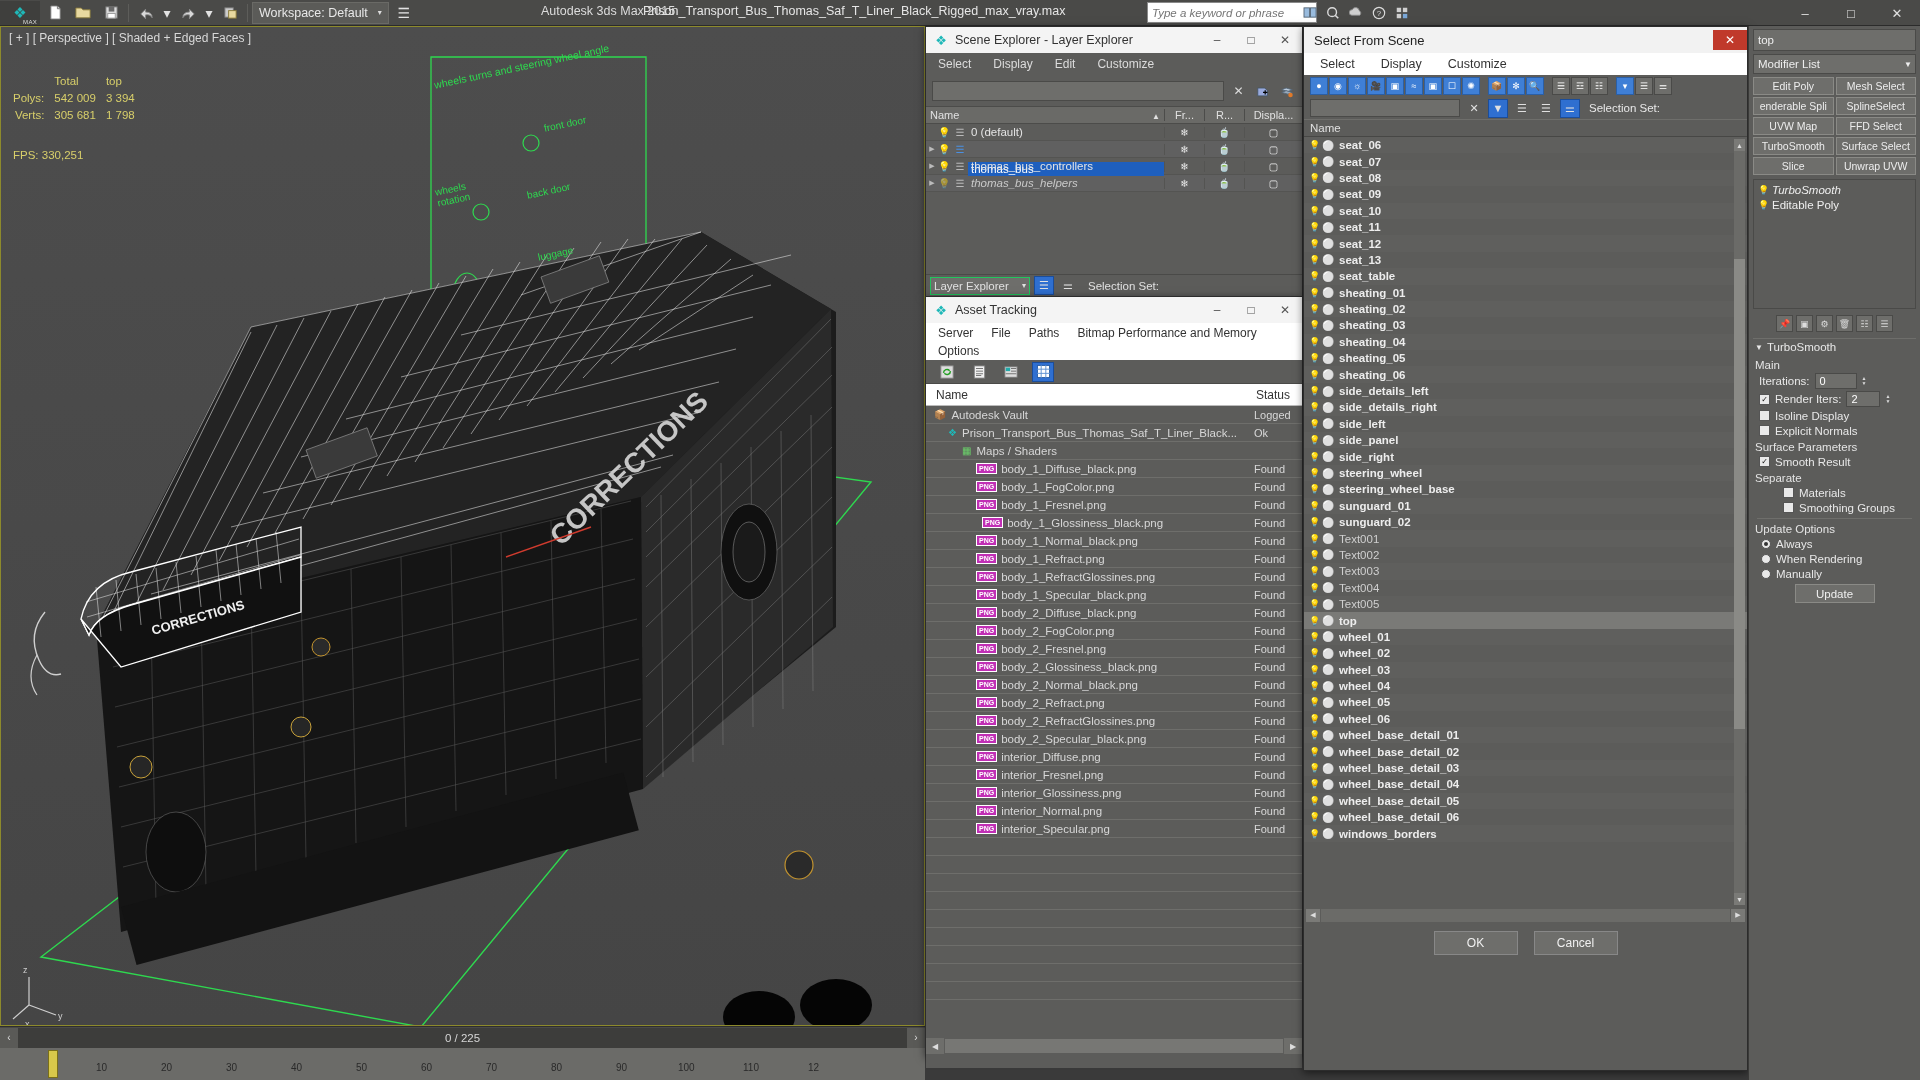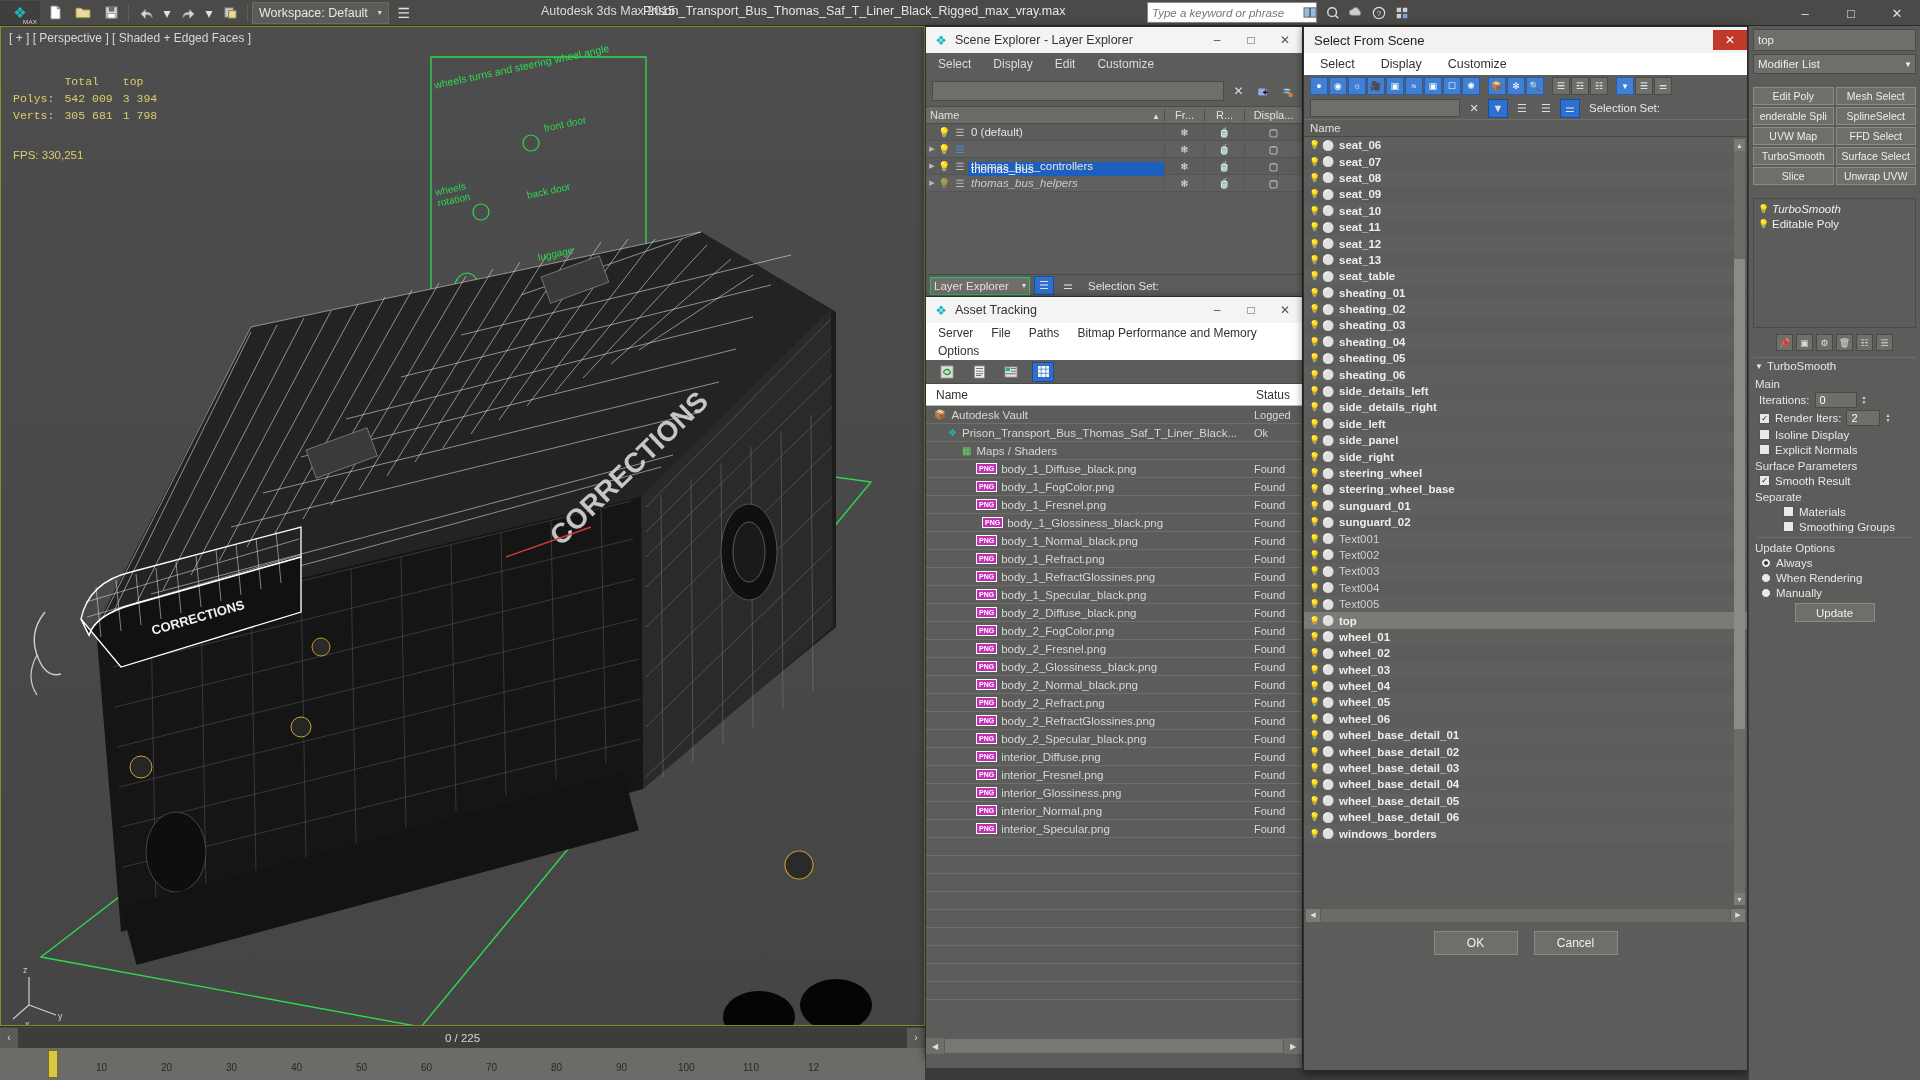--- a/index.html
+++ b/index.html
@@ -35,21 +35,21 @@
   .winctl div { width:46px; display:flex; align-items:center; justify-content:center;
     color:#e0e0e0; font-size:13px; }
 
   
   .viewport { position:absolute; left:0; top:26px; width:925px; height:1000px;
     background:#474747; border:1px solid #8d8a2c; overflow:hidden; }
   .vp-inner { position:absolute; inset:0; background:#4a4a4a; }
   .vplabel { position:absolute; left:8px; top:4px; font-size:12px; color:#d8d8d8; }
   .stats { position:absolute; left:12px; top:46px; font-size:11.5px; color:#d8cf6a;
     line-height:17px; }
-  .stats table { border-collapse:collapse;font-family:Liberation Mono, monospace; }
+  .stats table { border-collapse:collapse; }
   .stats td { padding:0 10px 0 0; font-size:11.5px; color:#d8cf6a; }
   .stats td.lbl { text-align:right; color:#d8cf6a; }
   .fps { position:absolute; left:12px; top:122px; font-size:11.5px; color:#d8cf6a; }
 
   
   .annot { position:absolute; color:#2ed94f; font-size:10px; }
 
   
   .trackbar { position:absolute; left:0; top:1026px; width:925px; height:22px;
     background:#4a4a48; display:flex; align-items:center; border-top:1px solid #2e2e2e;}
@@ -176,21 +176,21 @@
     color:#f0f0f0; font-size:12px; font-family:"Liberation Sans",sans-serif; }
 
   
   #cmdPanel { position:absolute; left:1748px; top:26px; width:172px; height:1054px;
     background:#5c5c5a; border-left:1px solid #3a3a38; }
   .cp-topfield { height:22px; margin:3px 4px; background:#6e6e6b; border:1px solid #4a4a48;
     display:flex; align-items:center; padding-left:4px; font-size:11.5px; color:#eee;}
   .cp-modlist { height:20px; margin:2px 4px; background:#6e6e6b; border:1px solid #4a4a48;
     display:flex; align-items:center; padding-left:4px; font-size:11.5px; color:#eee;}
   .cp-modlist .dd { margin-left:auto; margin-right:3px; font-size:8px; }
-  .cp-grid { display:grid; grid-template-columns:1fr 1fr; gap:2px; margin:13px 4px; }
+  .cp-grid { display:grid; grid-template-columns:1fr 1fr; gap:2px; margin:3px 4px; }
   .cp-grid button { height:18px; background:#6e6e6b; border:1px solid #8a8a86; color:#ededed;
     font-size:10.5px; font-family:"Liberation Sans",sans-serif; overflow:hidden; white-space:nowrap;}
   .cp-stack { margin:4px 4px; background:#5c5c5a; border:1px solid #4a4a48; height:130px;
     font-size:11.5px; color:#eee; padding:2px;}
   .cp-stack .it { display:flex; align-items:center; height:15px; gap:4px; padding-left:2px;}
   .cp-stack .it .bi { font-size:9px; color:#d8d87a; width:10px;}
   .roll { margin:6px 4px 0 4px; }
   .roll-h { height:17px; background:#5c5c5a; display:flex; align-items:center; gap:4px;
     font-size:11.5px; color:#e8e8e8; border-top:1px solid #6e6e6b; padding-left:2px;}
   .roll-h .m { font-size:8px; }

